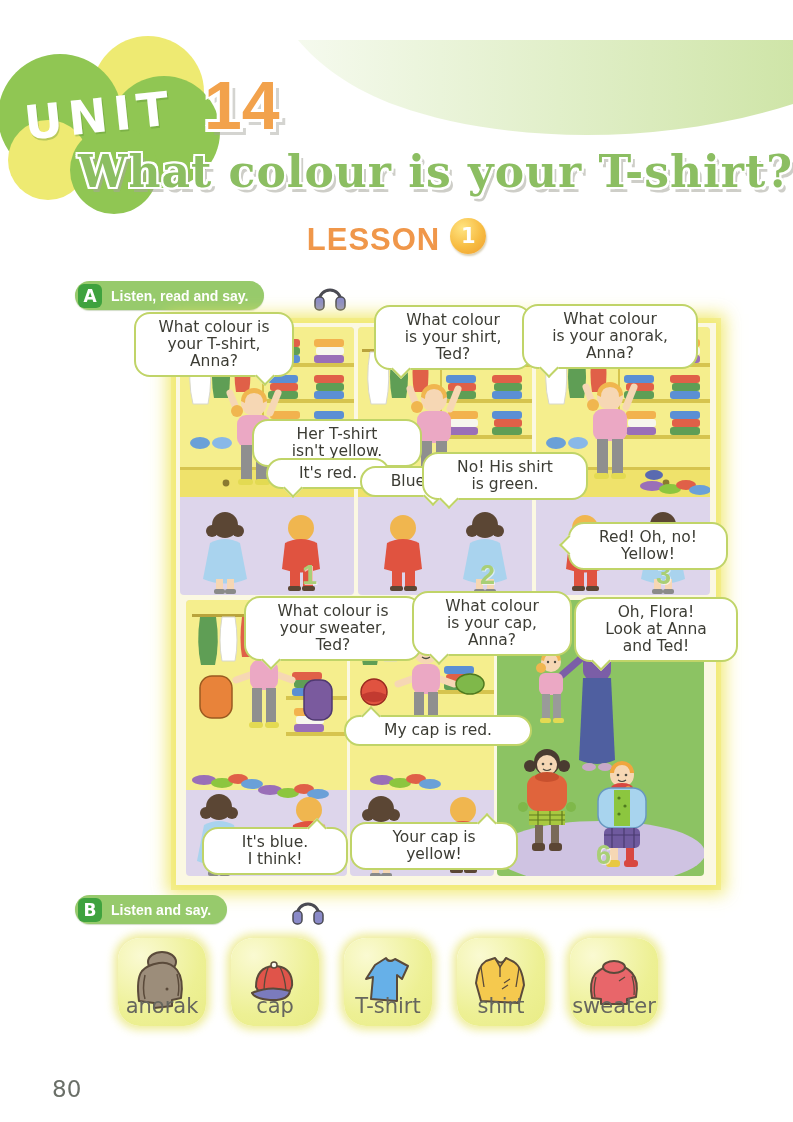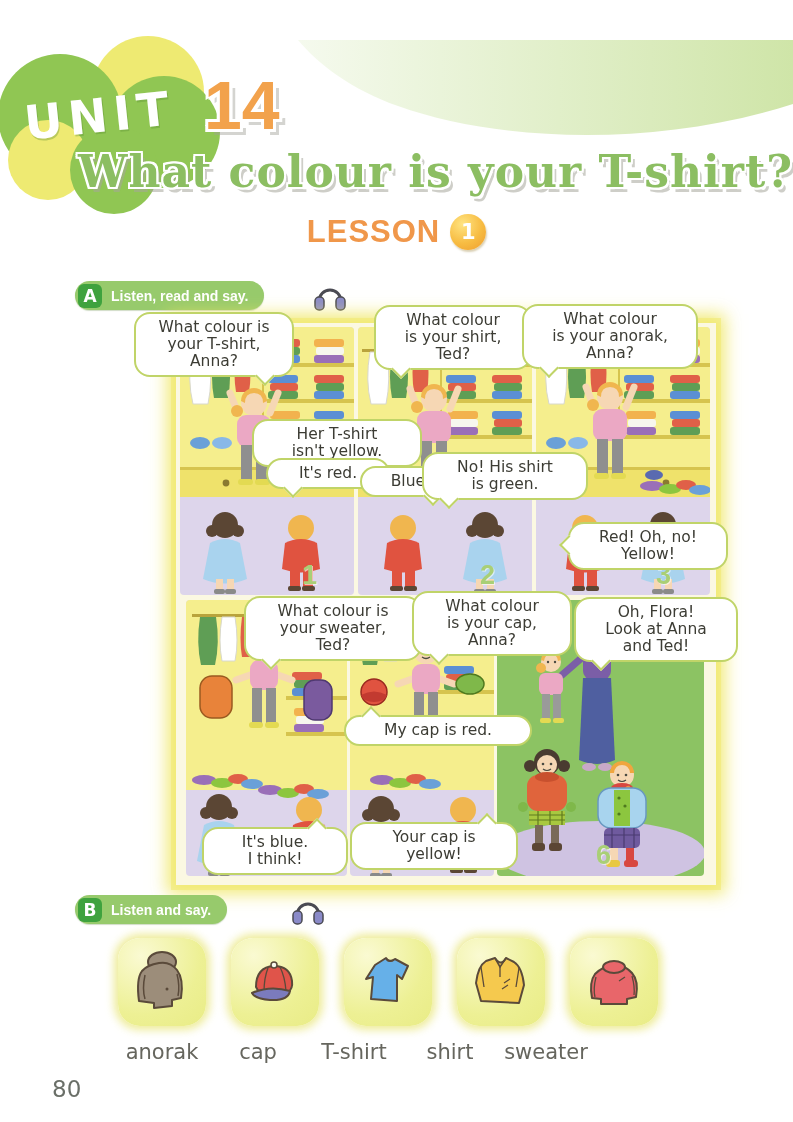--- a/index.html
+++ b/index.html
@@ -18,21 +18,21 @@
                         0 3px 0 #fff,3px 0 0 #fff,6px 6px 0 rgba(160,160,150,.45);}
   .title{position:absolute;left:0;top:146px;width:100%;text-align:right;
          font-family:"DejaVu Serif",serif;font-weight:bold;font-size:44px;color:#8cbe62;
          letter-spacing:1px;
          text-shadow:-2px -2px 0 #fff,2px -2px 0 #fff,-2px 2px 0 #fff,2px 2px 0 #fff,
                      0 -2px 0 #fff,0 2px 0 #fff,-2px 0 0 #fff,2px 0 0 #fff,
                      4px 5px 0 rgba(165,165,155,.55);}
   .lesson-row{position:absolute;left:0;top:214px;width:100%;display:flex;
               justify-content:center;align-items:center;gap:10px;}
   .lesson-label{font-size:31px;font-weight:bold;color:#f0974a;letter-spacing:1px;
-                font-family:"Liberation Sans",sans-serif;}
+                font-family:"Liberation Sans",sans-serif;margin-top:8px;}
   .lesson-badge{width:36px;height:36px;border-radius:50%;
                 background:radial-gradient(circle at 35% 28%,#ffe482,#f7bc42 55%,#ee9c2e);
                 color:#fff;font-size:21px;font-weight:bold;display:flex;align-items:center;
                 justify-content:center;box-shadow:1px 2px 2px rgba(150,120,40,.35);}
 
   
   .pill{position:absolute;height:29px;background:#97ca6c;border-radius:15px;display:flex;
         align-items:center;padding:0 16px 0 3px;box-shadow:0 1px 1px rgba(100,140,70,.3);}
   .pill .letter{width:24px;height:24px;border-radius:6px;background:#3fa23e;color:#fff;
         font-weight:bold;font-size:17px;display:flex;align-items:center;justify-content:center;
@@ -57,21 +57,21 @@
   .t-tl::after{top:-8px;left:18px;border-left:2.5px solid #c0d468;border-top:2.5px solid #c0d468;}
   .t-tr::after{top:-8px;right:22px;border-left:2.5px solid #c0d468;border-top:2.5px solid #c0d468;}
   .t-l::after{left:-8px;top:14px;border-left:2.5px solid #c0d468;border-bottom:2.5px solid #c0d468;}
 
   
   .vocab-row{position:absolute;left:118px;top:938px;display:flex;gap:25px;}
   .vcard{width:88px;height:88px;border-radius:22px;
          background:radial-gradient(circle at 26% 20%,#fafad2,#edf094 62%,#e9ec86);
          box-shadow:0 0 8px 4px rgba(232,230,120,.75);display:flex;align-items:center;
          justify-content:center;}
-  .vwords{position:absolute;left:118px;top:1040px;display:flex;gap:8px;}
+  .vwords{position:absolute;left:118px;top:994px;display:flex;gap:25px;}
   .vword{width:88px;text-align:center;font-size:21px;color:#66665e;
          font-family:"DejaVu Sans",sans-serif;}
 
   .pagenum{position:absolute;left:52px;top:1076px;font-size:23px;color:#6a6f68;}
 </style>
 </head>
 <body>
 
 <div class="page">
 

